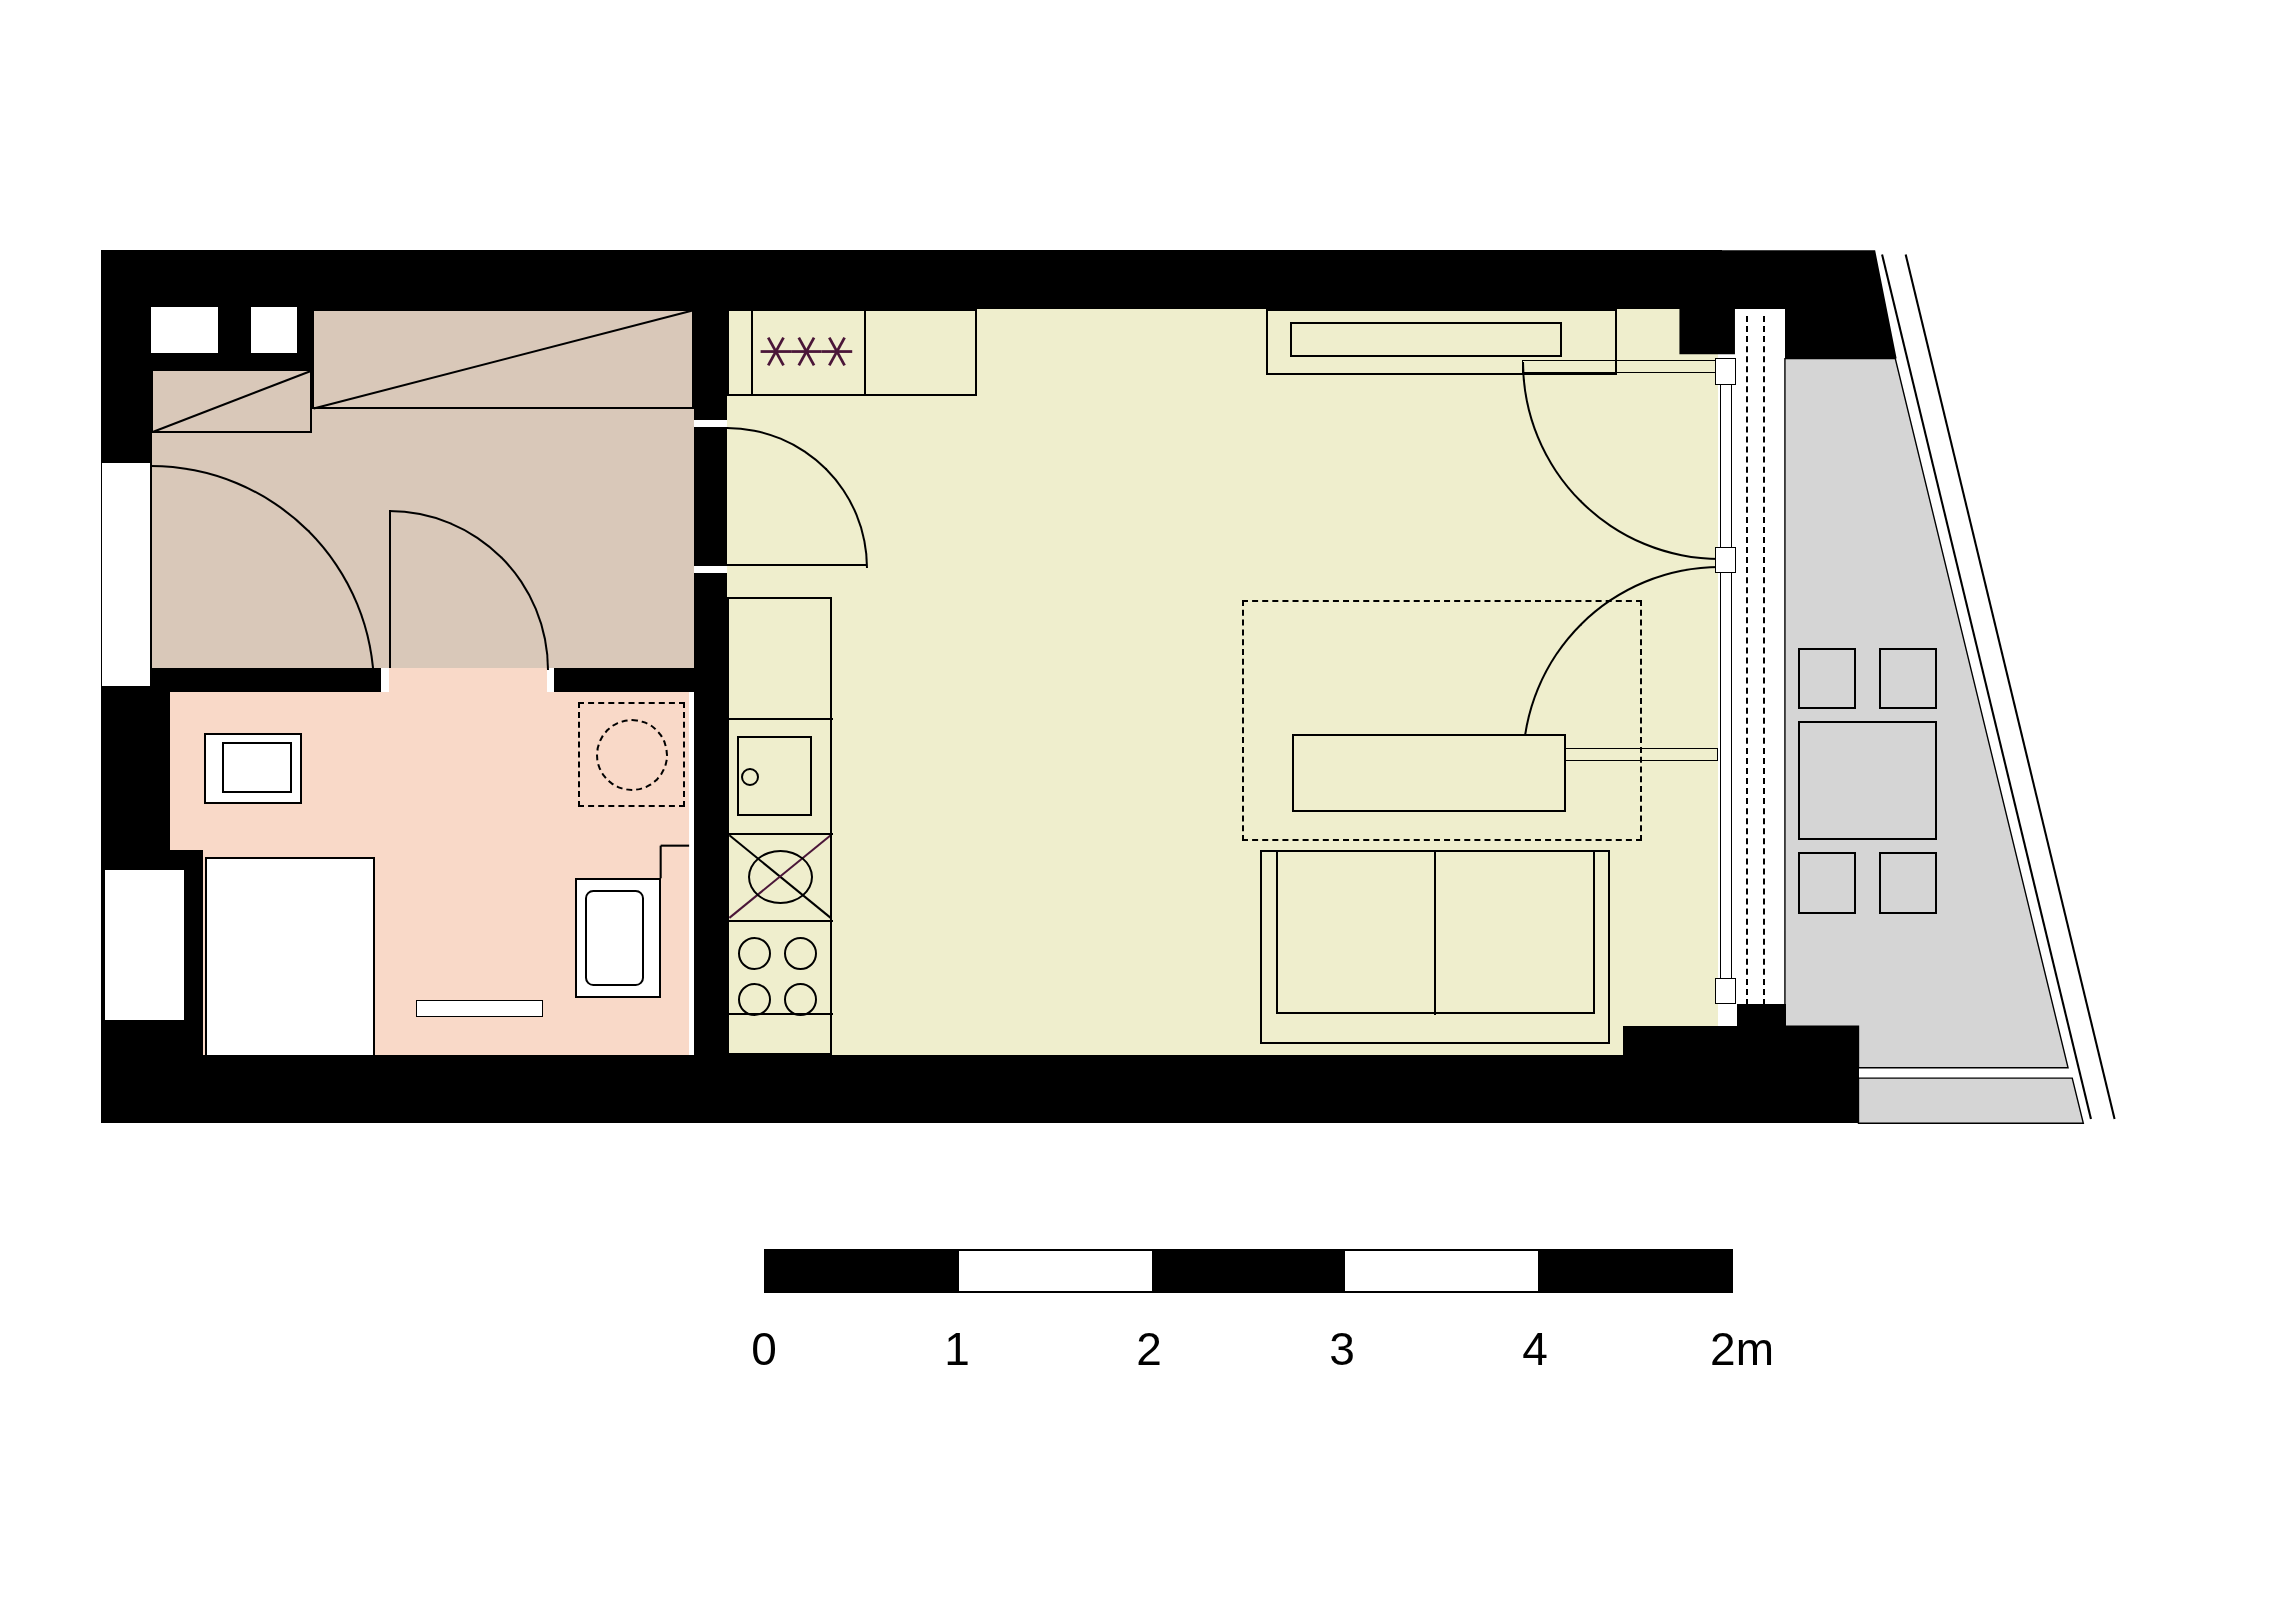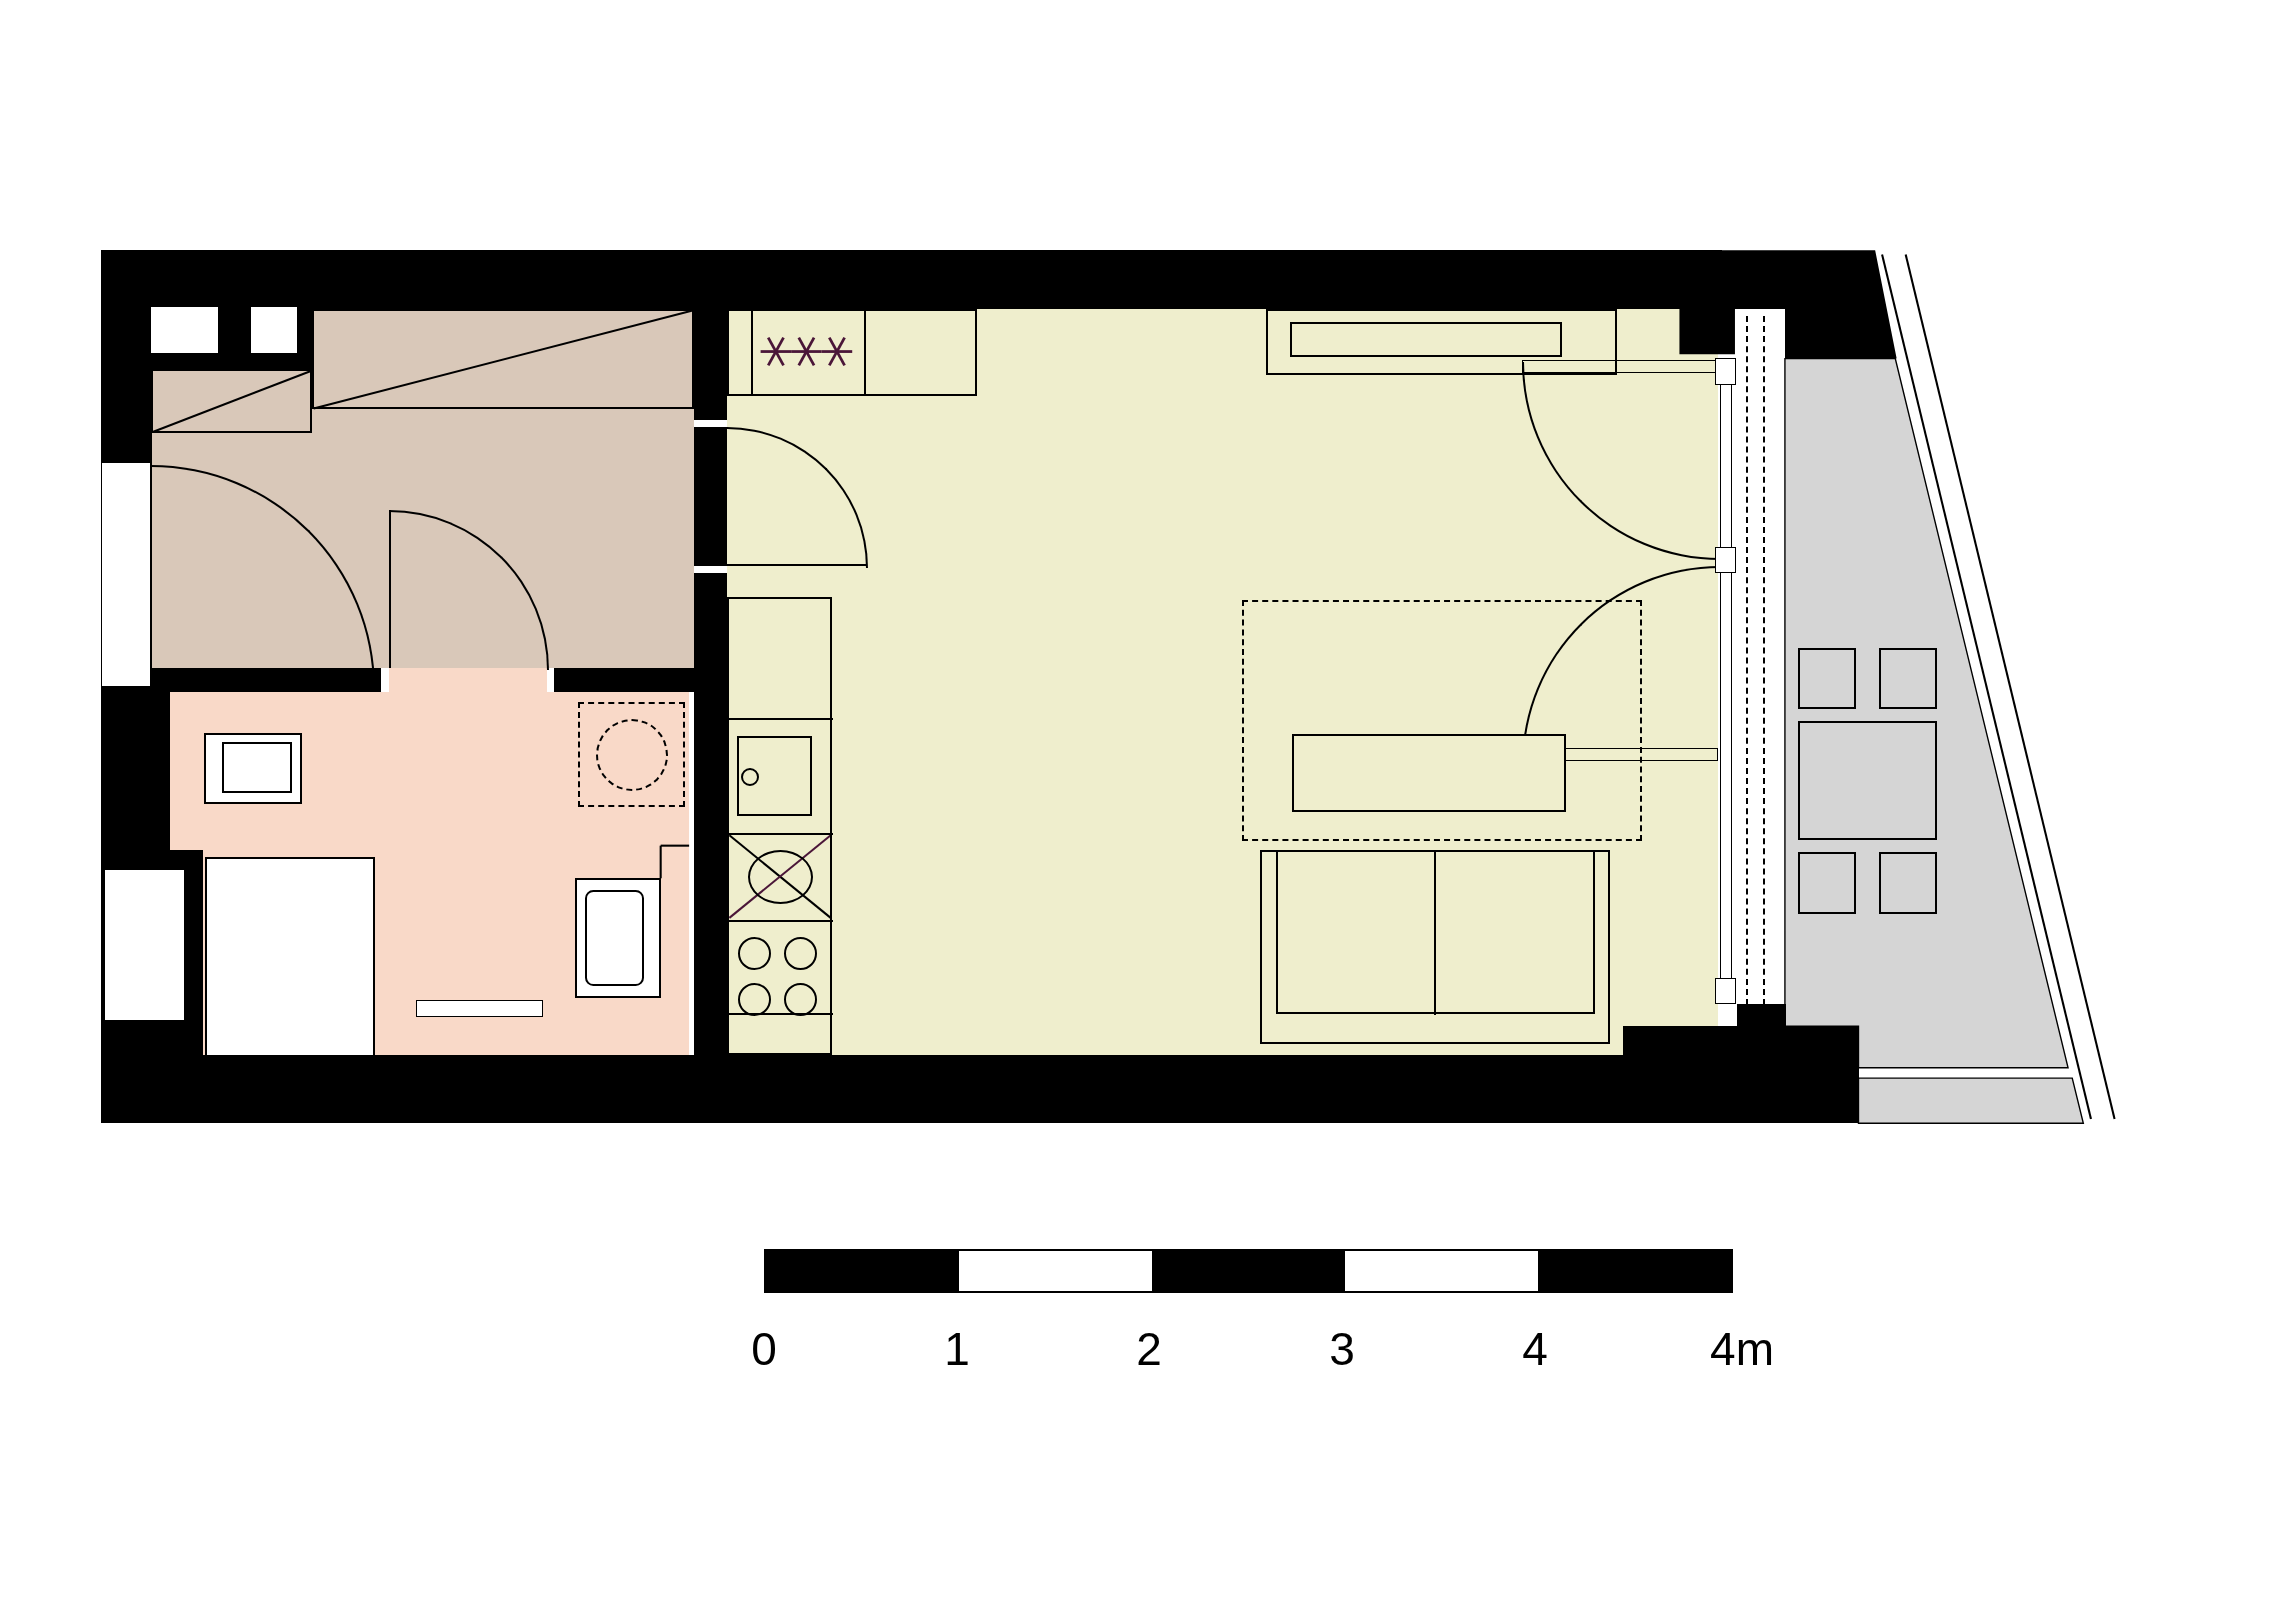--- a/index.html
+++ b/index.html
@@ -171,16 +171,16 @@
     <div class="scale-seg" style="left:193px;width:193px;background:#fff;"></div>
     <div class="scale-seg" style="left:386px;width:193px;background:#000;"></div>
     <div class="scale-seg" style="left:579px;width:193px;background:#fff;"></div>
     <div class="scale-seg" style="left:772px;width:193px;background:#000;"></div>
   </div>
   <div class="scale-label" style="left:764px;">0</div>
   <div class="scale-label" style="left:957px;">1</div>
   <div class="scale-label" style="left:1149px;">2</div>
   <div class="scale-label" style="left:1342px;">3</div>
   <div class="scale-label" style="left:1535px;">4</div>
-  <div class="scale-label" style="left:1742px;">4m</div>
+  <div class="scale-label" style="left:1742px;">2m</div>
 
 </div>
 
 
 </body></html>

